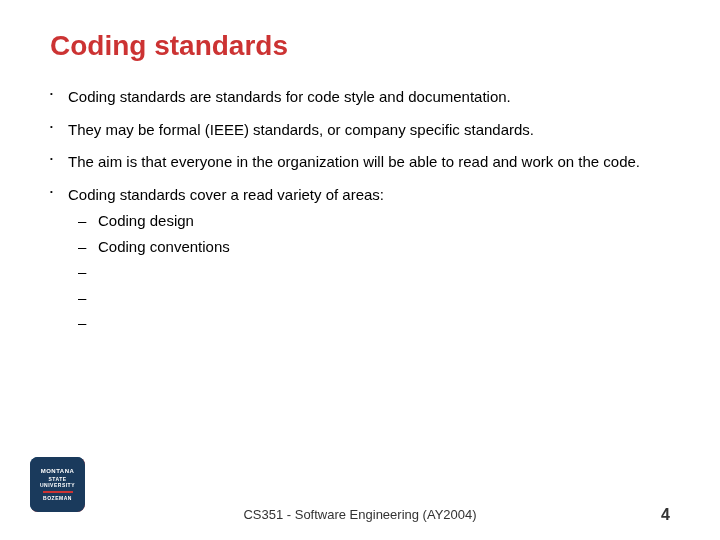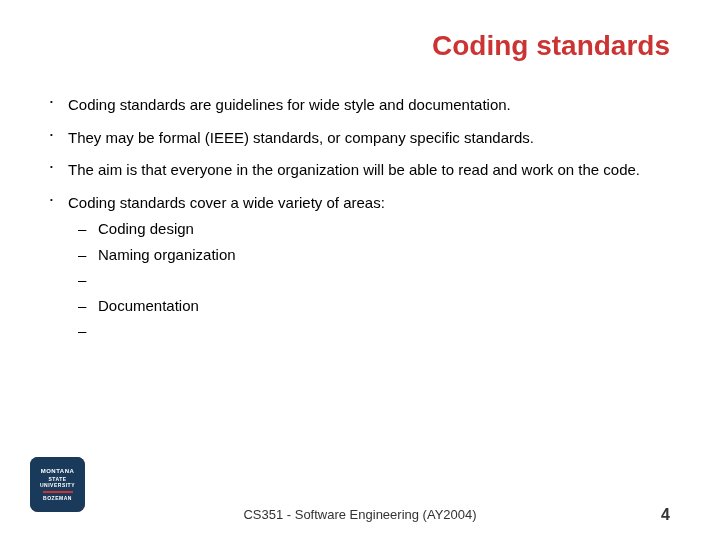--- a/index.html
+++ b/index.html
@@ -19,25 +19,25 @@
 
     .slide {
       width: 720px;
       height: 540px;
       background: #ffffff;
       position: relative;
       padding: 30px 50px 60px 50px;
     }
 
     .slide-title {
-      text-align: right;
+      text-align: left;
       font-size: 28px;
       font-weight: bold;
       color: #cc3333;
-      margin-bottom: 32px;
+      margin-bottom: 24px;
       font-family: Arial, sans-serif;
     }
 
     .content {
       font-size: 15px;
       color: #000000;
       line-height: 1.5;
     }
 
     .bullet-item {
@@ -133,52 +133,51 @@
 <body>
 
 <div class="slide">
 
   <h1 class="slide-title">Coding standards</h1>
 
   <div class="content">
 
     <div class="bullet-item">
       <span class="bullet-dot">•</span>
-      <span class="bullet-text">Coding standards are guidelines for wide style and documentation.</span>
+      <span class="bullet-text">Coding standards are standards for code style and documentation.</span>
     </div>
 
     <div class="bullet-item">
       <span class="bullet-dot">•</span>
       <span class="bullet-text">They may be formal (IEEE) standards, or company specific standards.</span>
     </div>
 
     <div class="bullet-item">
       <span class="bullet-dot">•</span>
       <span class="bullet-text">The aim is that everyone in the organization will be able to read and work on the code.</span>
     </div>
 
     <div class="bullet-item">
       <span class="bullet-dot">•</span>
       <div style="flex:1;">
-        <span class="bullet-text">Coding standards cover a wide variety of areas:</span>
+        <span class="bullet-text">Coding standards cover a read variety of areas:</span>
         <div class="sub-list">
           <div class="sub-item">
             <span class="sub-dash">–</span>
             <span class="sub-text">Coding design</span>
           </div>
           <div class="sub-item">
             <span class="sub-dash">–</span>
-            <span class="sub-text">Naming organization</span>
-          </div>
-          <div class="sub-item">
-            <span class="sub-dash">–</span>
-          </div>
-          <div class="sub-item">
-            <span class="sub-dash">–</span>
-            <span class="sub-text">Documentation</span>
+            <span class="sub-text">Coding conventions</span>
+          </div>
+          <div class="sub-item">
+            <span class="sub-dash">–</span>
+          </div>
+          <div class="sub-item">
+            <span class="sub-dash">–</span>
           </div>
           <div class="sub-item">
             <span class="sub-dash">–</span>
           </div>
         </div>
       </div>
     </div>
 
   </div>
 

